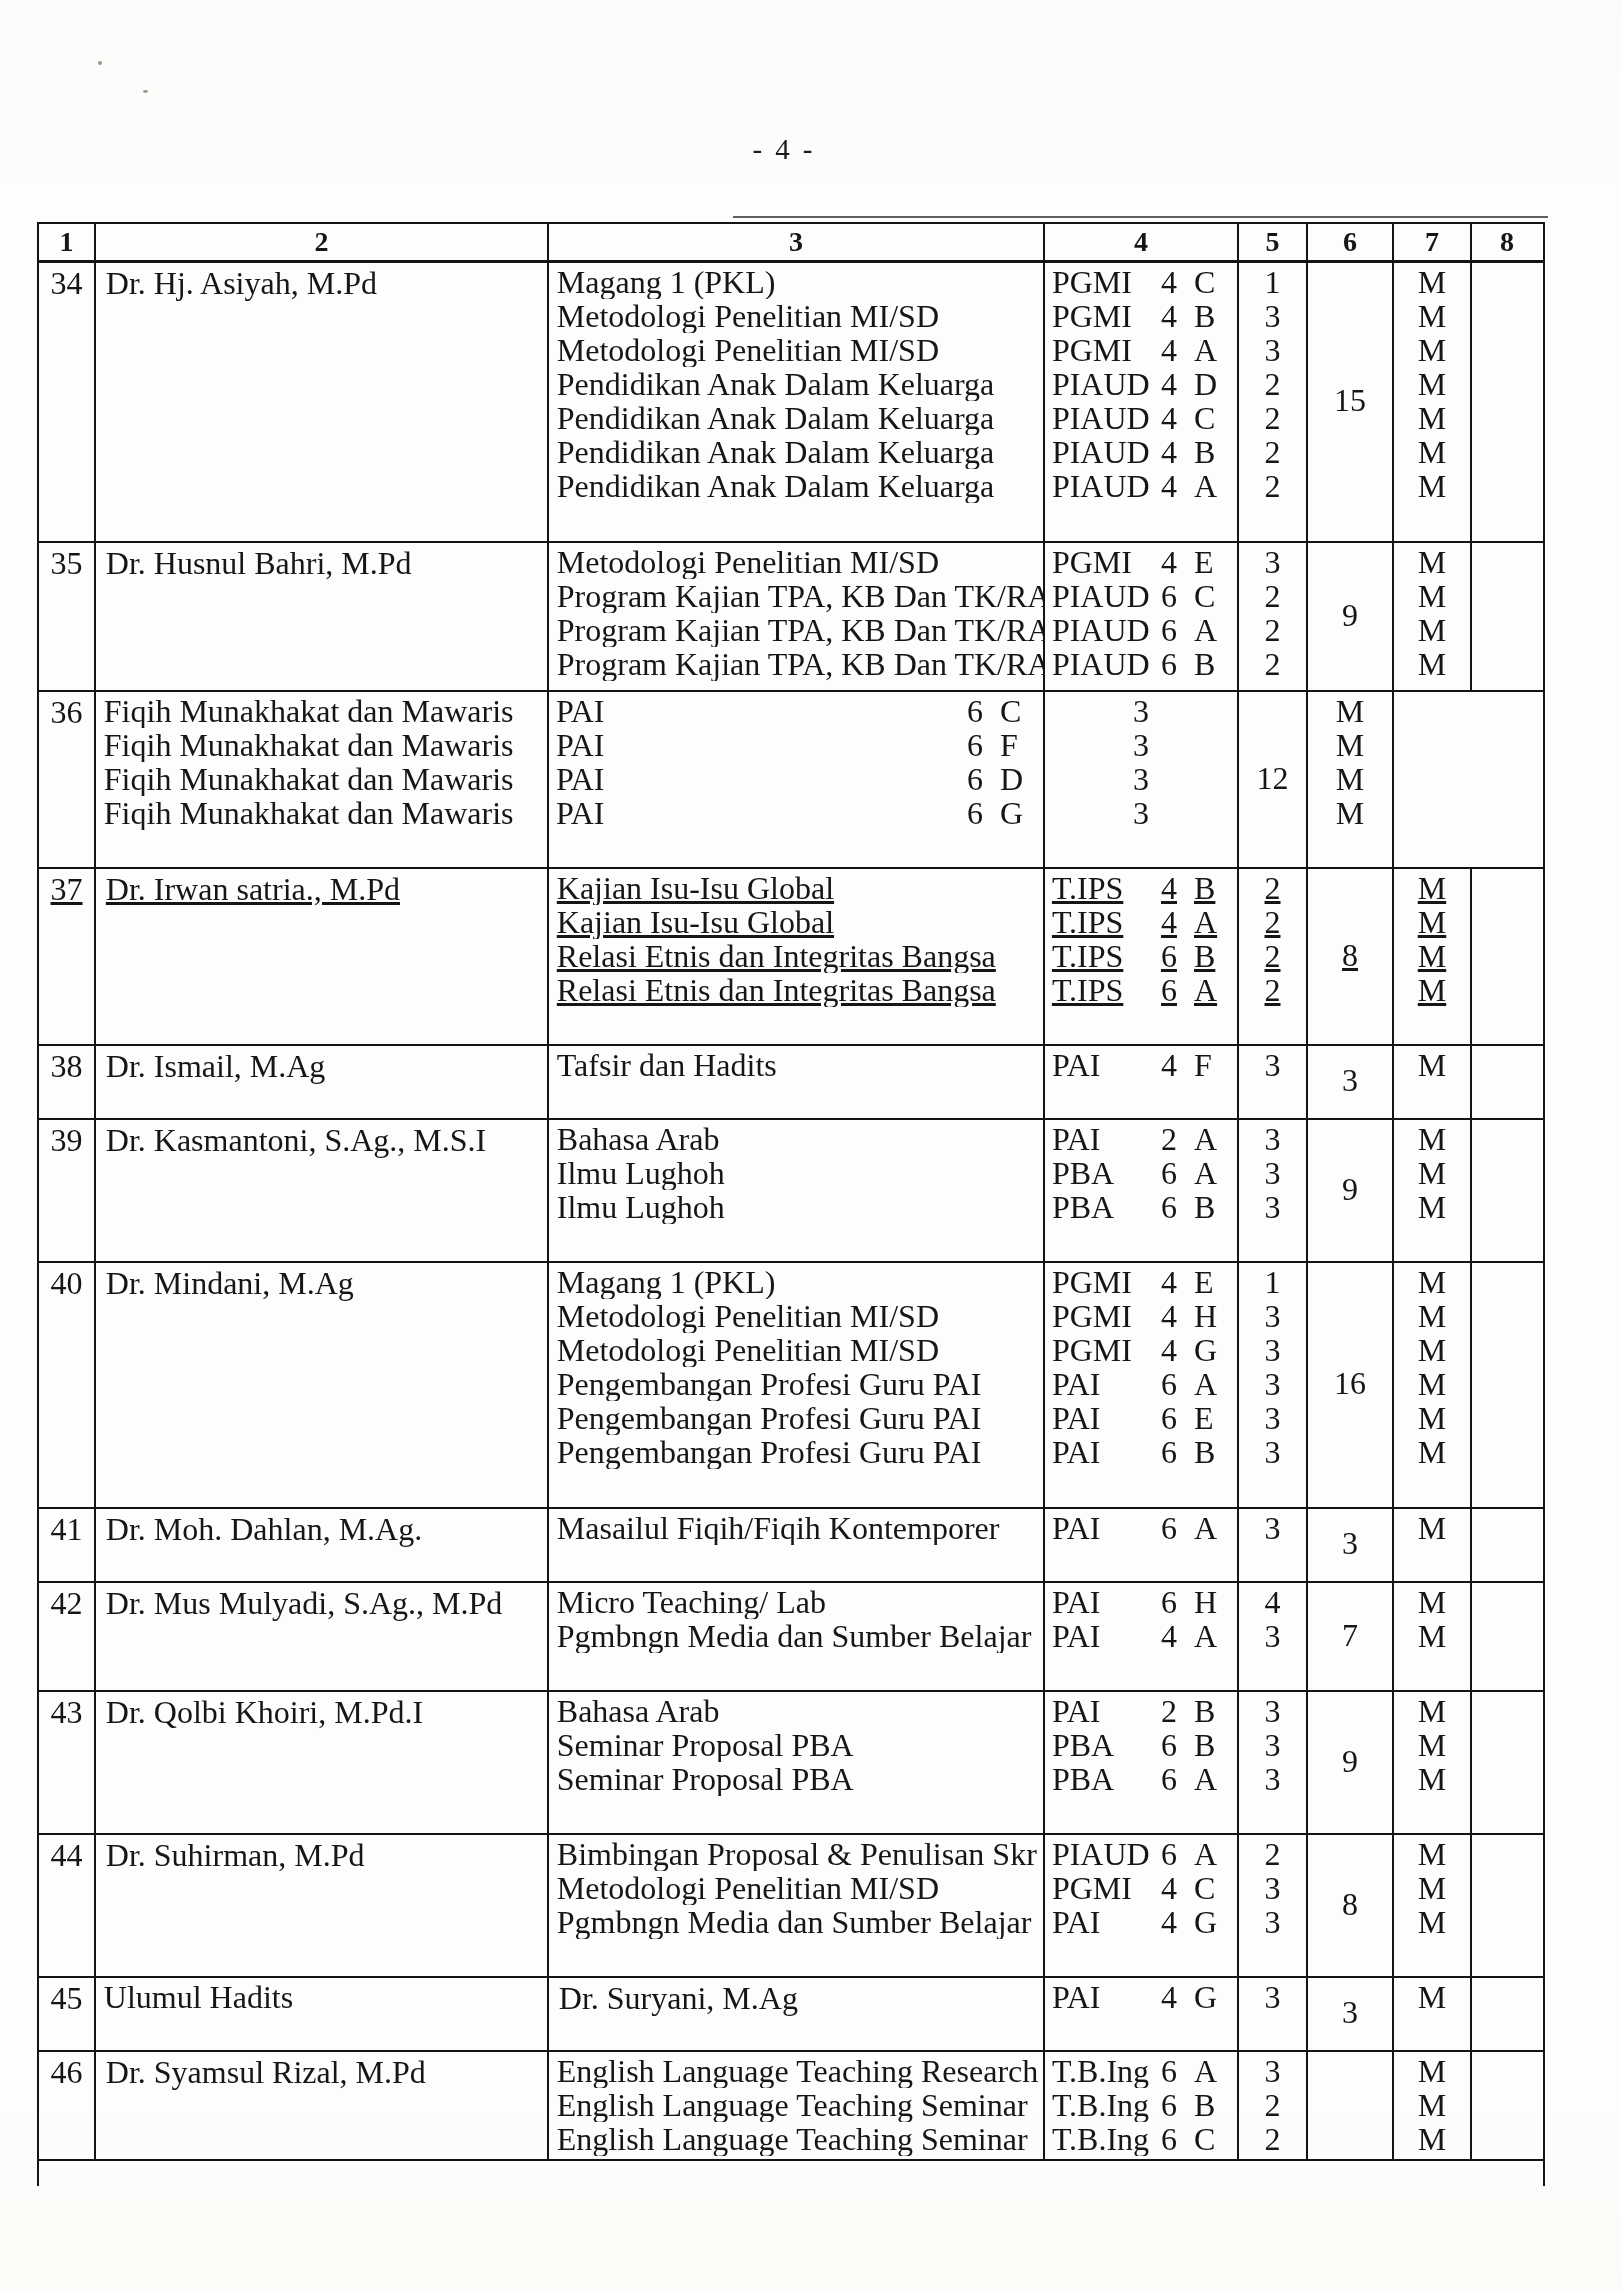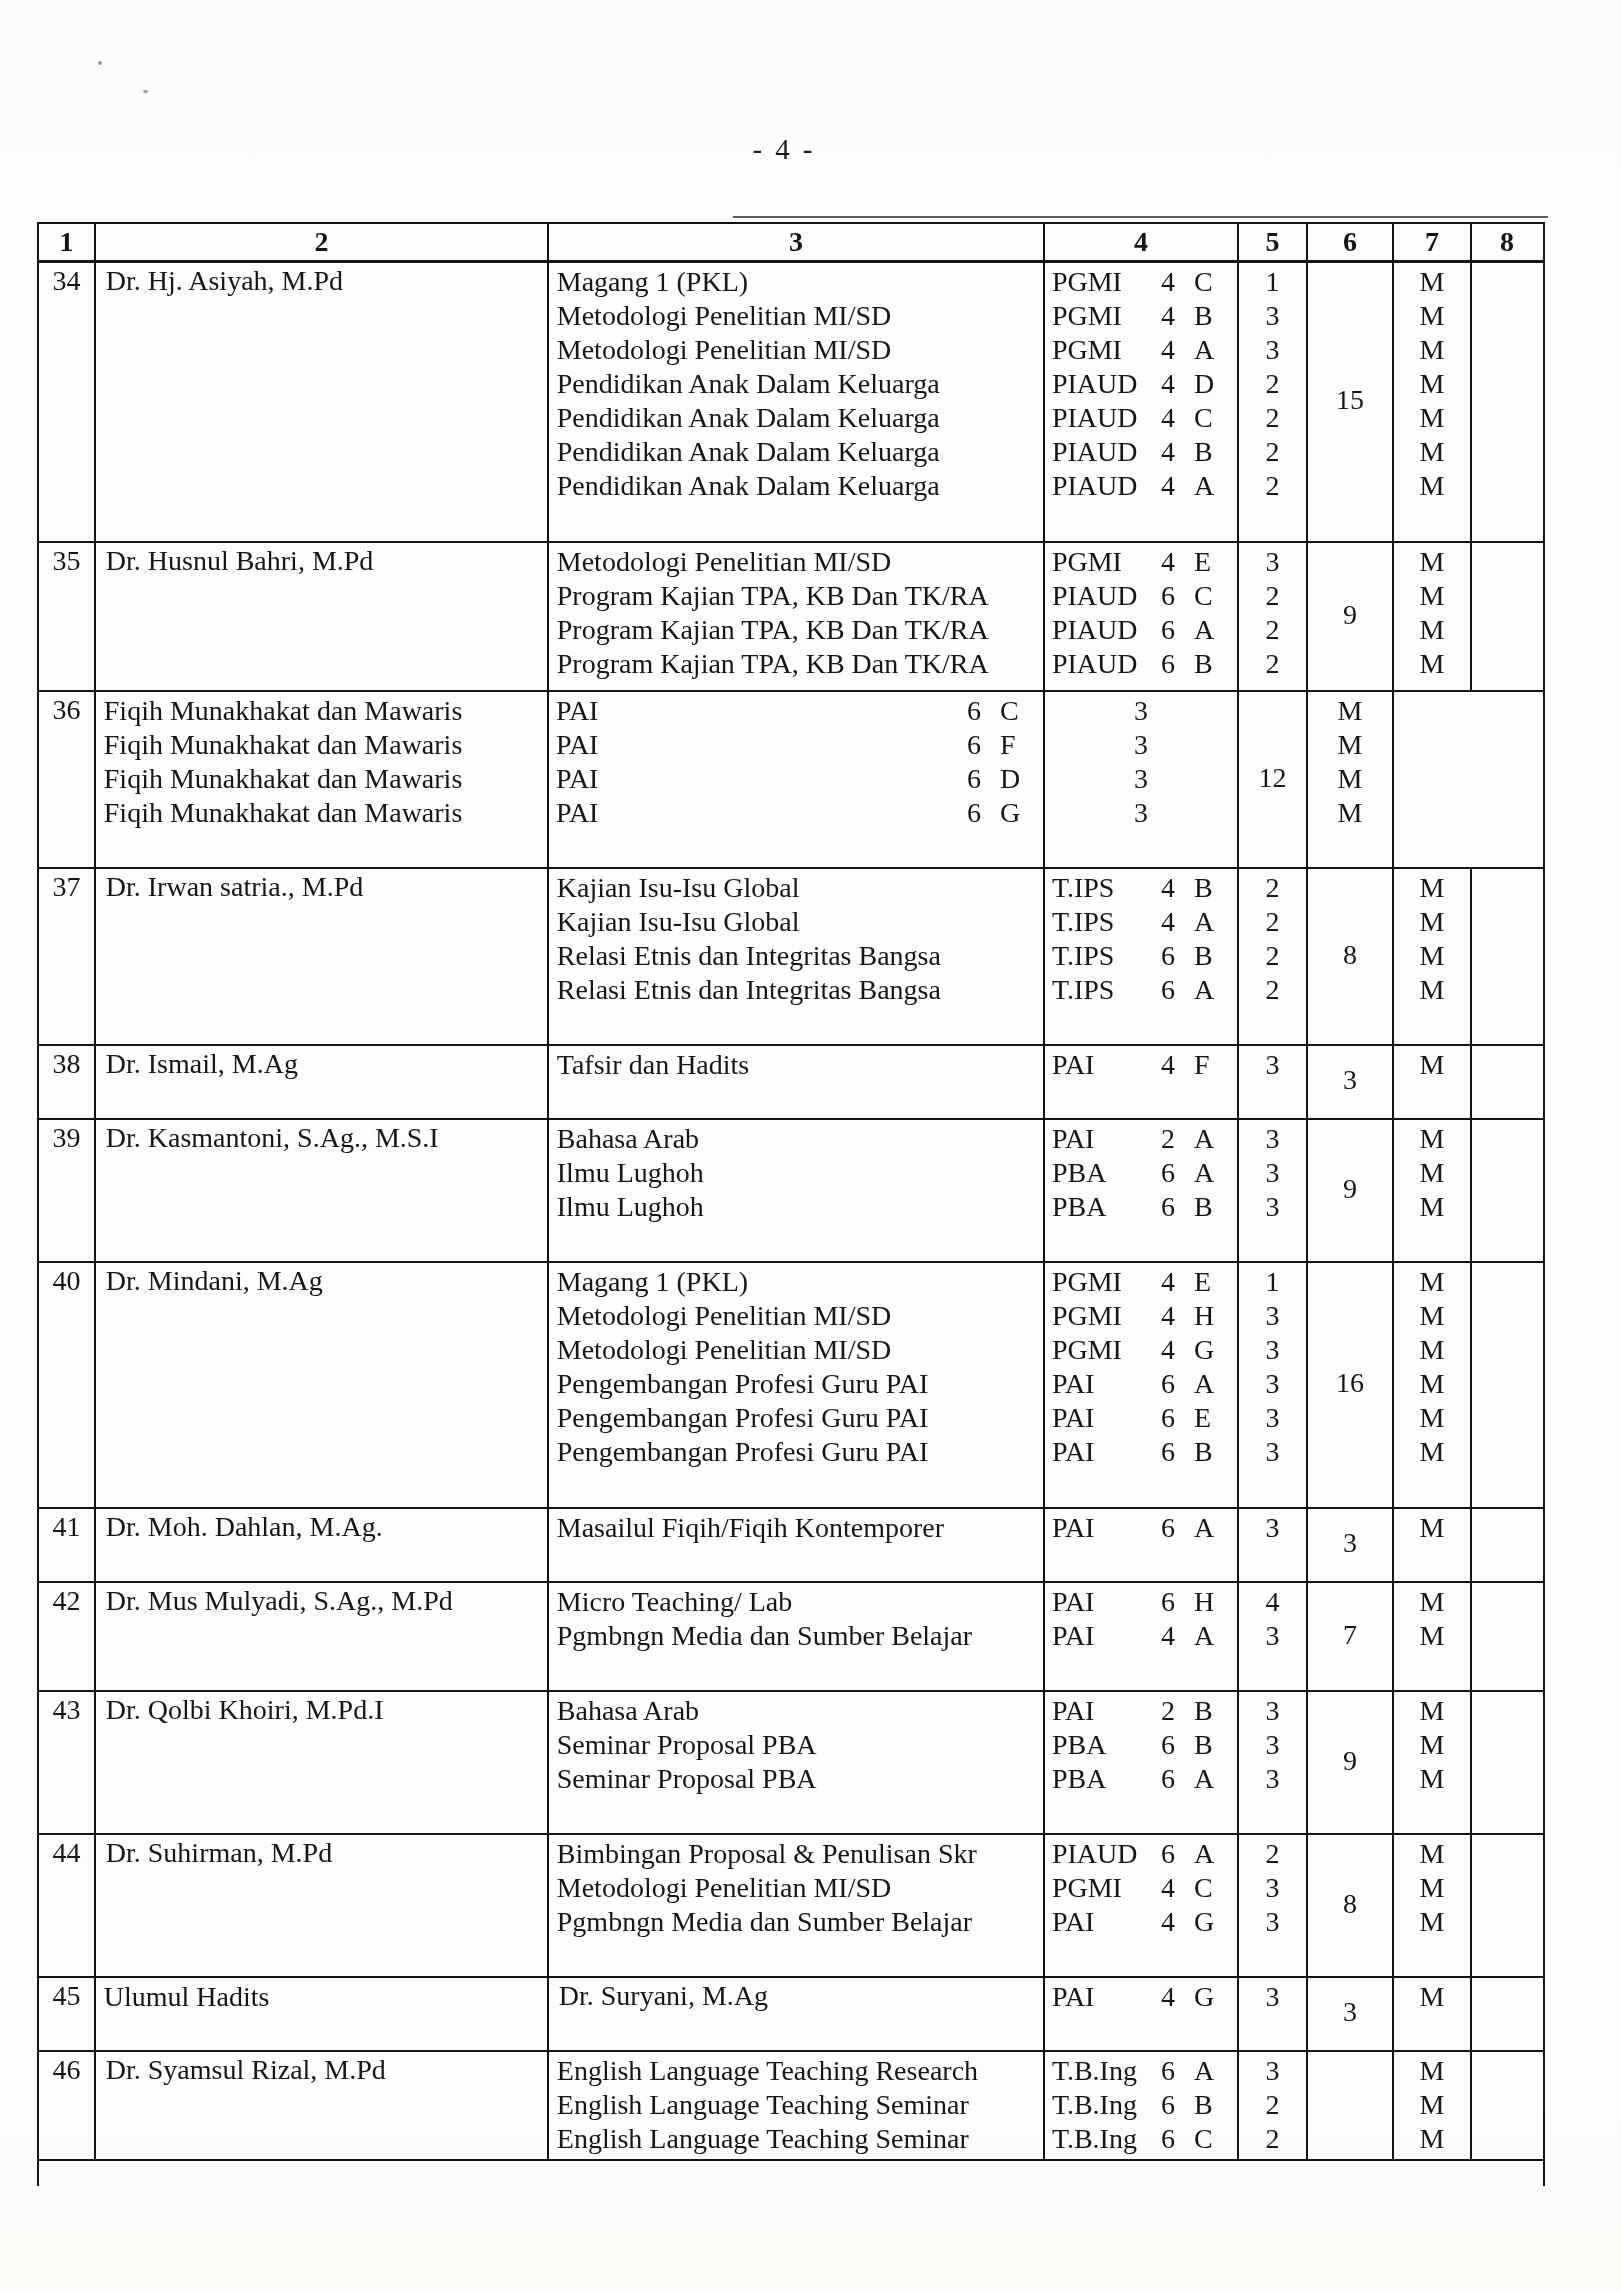--- a/index.html
+++ b/index.html
@@ -37,21 +37,21 @@
     border-right:2px solid #141414;
     display:flex;align-items:center;justify-content:center;
     font-weight:bold;font-size:28px;box-sizing:border-box;
   }
   .hcell:last-child{border-right:none;}
   .trow{
     display:grid;
     grid-template-columns:57px 453px 496px 194px 69px 86px 78px 70px;
     border-bottom:2px solid #141414;
     box-sizing:border-box;
-    font-size:28px;
+    font-size:32px;
   }
   .cell{border-right:2px solid #141414;box-sizing:border-box;overflow:hidden;}
   .cell:last-child{border-right:none;}
   .line{height:34px;line-height:34px;white-space:nowrap;overflow:hidden;}
   .no-cell{text-align:center;padding-top:2px;}
   .name-cell{padding:2px 3.9px 0 9.8px;white-space:nowrap;overflow:hidden;}
   .course-cell{padding-top:2px;}
   .course-cell .line{padding-left:7.8px;}
   .prodi-cell{padding-top:2px;}
   .prodi-line{display:flex;}
@@ -244,21 +244,21 @@
           <div class="line">12</div>
         </div>
         <div class="cell m-cell">
           <div class="line">M</div>
           <div class="line">M</div>
           <div class="line">M</div>
           <div class="line">M</div>
         </div>
         <div class="cell blank-cell"></div>
       </div>
-      <div class="trow" style="height: 177px;">
+      <div class="trow" style="height: 177px; text-decoration: underline;">
         <div class="cell no-cell">37</div>
         <div class="cell name-cell">Dr. Irwan satria., M.Pd</div>
         <div class="cell course-cell">
           <div class="line">Kajian Isu-Isu Global</div>
           <div class="line">Kajian Isu-Isu Global</div>
           <div class="line">Relasi Etnis dan Integritas Bangsa</div>
           <div class="line">Relasi Etnis dan Integritas Bangsa</div>
         </div>
         <div class="cell prodi-cell">
           <div class="line prodi-line">

